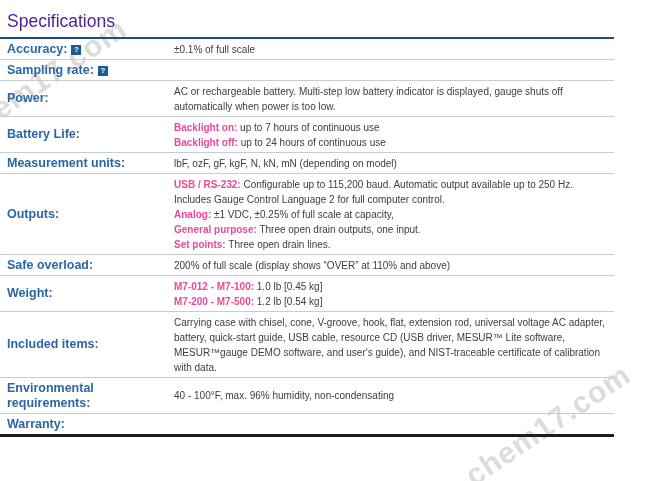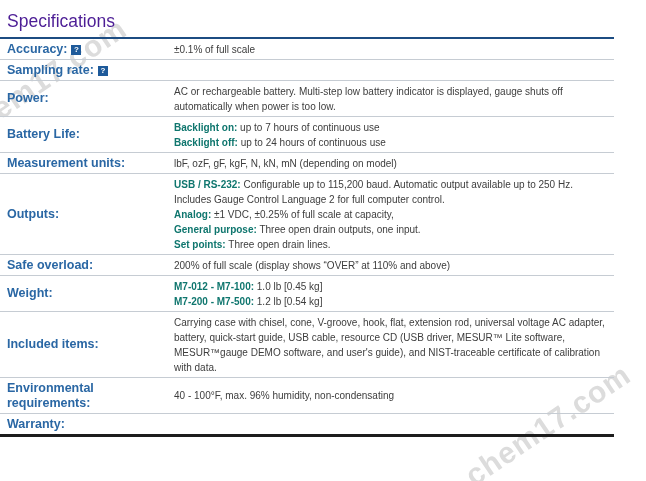--- a/index.html
+++ b/index.html
@@ -65,21 +65,21 @@
     vertical-align: 1px;
     cursor: pointer;
   }
   .value {
     flex: 1;
     padding: 2.5px 4px 2.5px 0;
     color: #3d3d3d;
     font-size: 10px;
     line-height: 15px;
   }
-  .value .b { font-weight: bold; color: #0f766e; }
+  .value .b { font-weight: bold; color: #ec4899; }
 </style>
 </head>
 <body>
 
 <div class="page">
   <div class="watermark wm-tl">chem17.com</div>
   <div class="watermark wm-br">chem17.com</div>
 
   <div class="content">
     <div class="title">Specifications</div>

